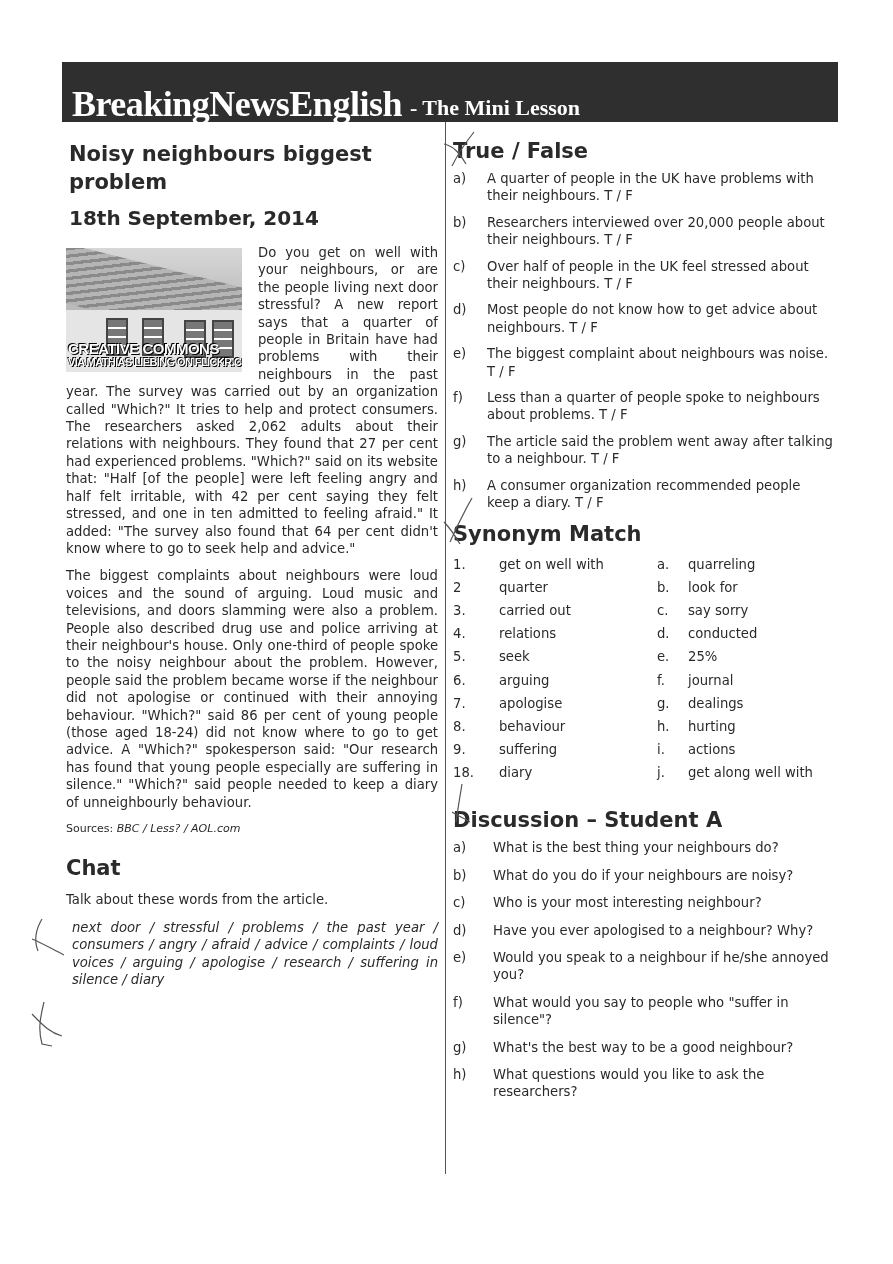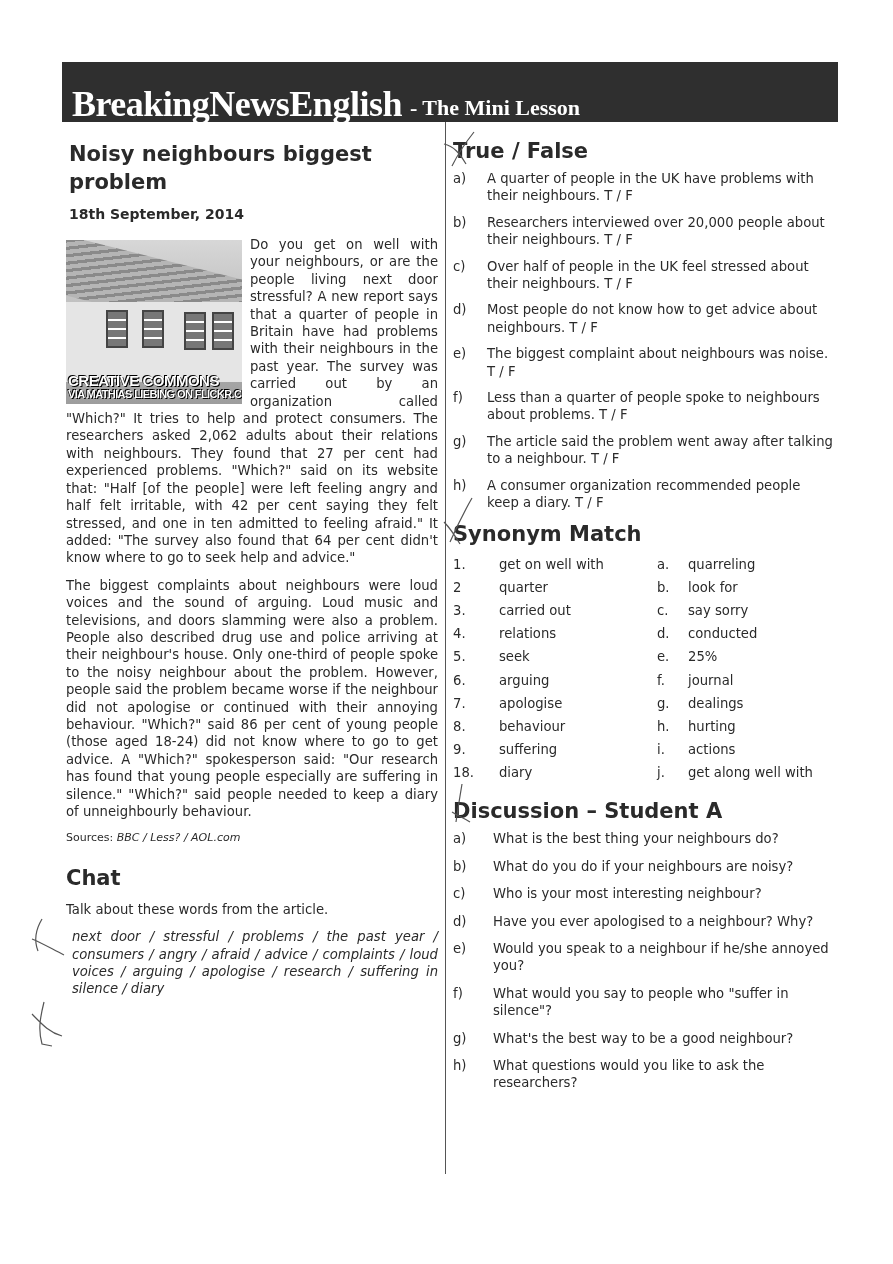--- a/index.html
+++ b/index.html
@@ -4,23 +4,23 @@
 <style>
   html, body { margin:0; padding:0; background:#fff; }
   body { width:893px; height:1264px; position:relative; overflow:hidden; font-family:"DejaVu Sans", sans-serif; color:#2a2a2a; }
   .banner { position:absolute; left:62px; top:62px; width:776px; height:60px; background:#2f2f2f; display:flex; align-items:flex-end; padding-left:10px; box-sizing:border-box; padding-bottom:0; }
   .banner .brand { font-family:"Liberation Serif", serif; font-weight:bold; font-size:36px; color:#fff; letter-spacing:-0.5px; line-height:1; }
   .banner .sub { font-family:"Liberation Serif", serif; font-weight:bold; font-size:22px; color:#fff; margin-left:8px; line-height:1; padding-bottom:3px; }
   .divider { position:absolute; left:445px; top:122px; width:1px; height:1052px; background:#555; }
   .left { position:absolute; left:66px; top:138px; width:372px; }
   .right { position:absolute; left:453px; top:138px; width:380px; }
   h1.title { font-size:21px; font-weight:bold; margin:2px 0 0 3px; line-height:28px; color:#2a2a2a; }
-  .date { font-size:14px; font-weight:bold; margin:10px 0 0 3px; }
+  .date { font-size:20px; font-weight:bold; margin:10px 0 0 3px; }
   .article { font-size:13.2px; line-height:17.4px; text-align:justify; margin-top:14px; }
-  .photo { float:left; width:176px; height:164px; margin:4px 8px 2px 0; position:relative; overflow:hidden; background:linear-gradient(#d7d7d7,#9d9d9d); }
+  .photo { float:left; width:176px; height:124px; margin:4px 16px 2px 0; position:relative; overflow:hidden; background:linear-gradient(#d7d7d7,#9d9d9d); }
   .photo .roof { position:absolute; left:-10px; top:18px; width:200px; height:60px; background:repeating-linear-gradient(160deg,#8a8a8a 0 3px,#b5b5b5 3px 7px); transform:skewY(14deg); }
   .photo .wall { position:absolute; left:0; top:62px; width:176px; height:80px; background:#e5e5e5; }
   .photo .win { position:absolute; width:18px; height:34px; border:2px solid #444; background:repeating-linear-gradient(#777 0 7px,#fff 7px 9px); }
   .photo .caption1 { position:absolute; left:2px; bottom:15px; font-family:"Liberation Sans", sans-serif; font-weight:bold; font-size:15px; color:#fff; text-shadow:1px 1px 0 #000,-1px -1px 0 #000; letter-spacing:-0.5px; }
   .photo .caption2 { position:absolute; left:2px; bottom:1px; font-family:"Liberation Sans", sans-serif; font-weight:bold; font-size:11px; color:#fff; text-shadow:1px 1px 0 #000,-1px -1px 0 #000; letter-spacing:-0.6px; white-space:nowrap; }
   .para2 { margin-top:10px; }
   .sources { font-size:11px; margin-top:9px; }
   .sources i { font-style:italic; }
   h2.sec { font-size:21px; font-weight:bold; margin:0; line-height:26px; color:#2a2a2a; }
   .writing { margin-top:20px; }
@@ -29,21 +29,21 @@
   .chat-words { font-style:italic; font-size:13.2px; line-height:17.4px; text-align:justify; margin:10px 0 0 6px; }
   .tf-list, .disc-list { list-style:none; margin:6px 0 0 0; padding:0; font-size:13.2px; line-height:17.4px; }
   .tf-list li { display:flex; margin-bottom:9px; }
   .tf-list .lbl { width:34px; flex:none; }
   .syn { margin-top:8px; }
   .syn-table { margin-top:6px; font-size:13.2px; }
   .syn-row { display:flex; height:23.2px; align-items:center; }
   .syn-row .n { width:46px; }
   .syn-row .w { width:158px; }
   .syn-row .l { width:31px; }
-  .disc { margin-top:14px; }
+  .disc { margin-top:23px; }
   .disc-list li { display:flex; margin-bottom:10px; }
   .disc-list .lbl { width:40px; flex:none; }
   .mark { position:absolute; stroke:#555; fill:none; stroke-width:1.2; }
 </style>
 </head>
 <body>
 
 <div class="banner">
   <span class="brand">BreakingNewsEnglish</span>
   <span class="sub">- The Mini Lesson</span>

